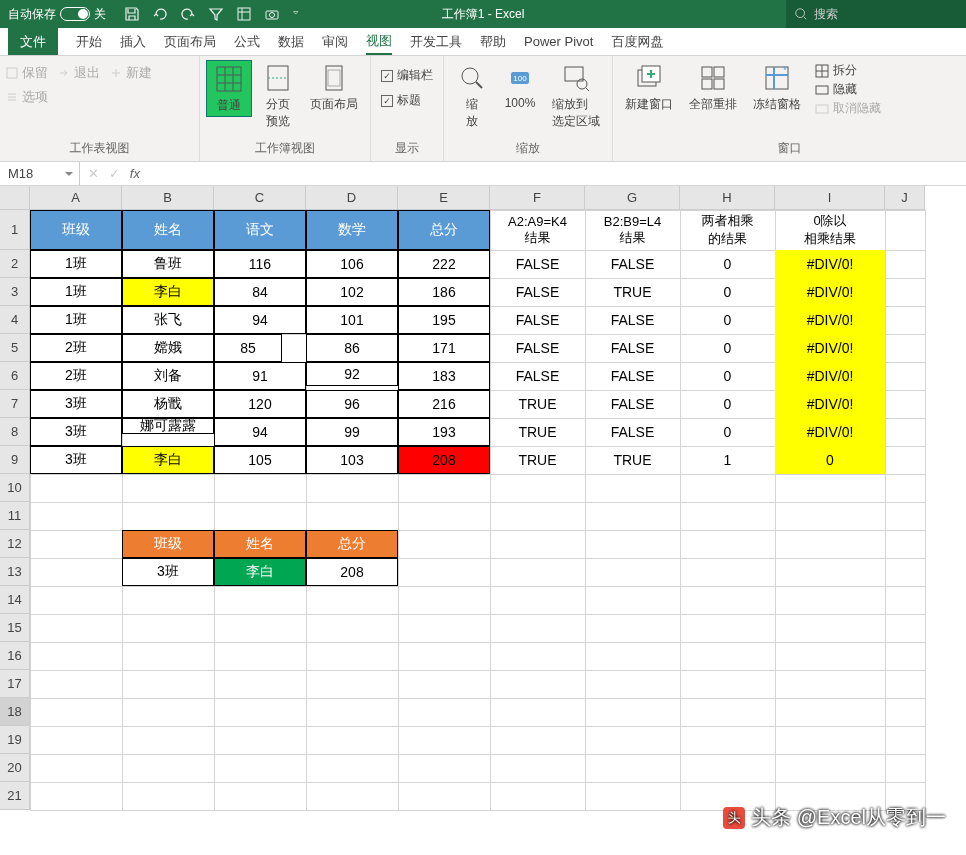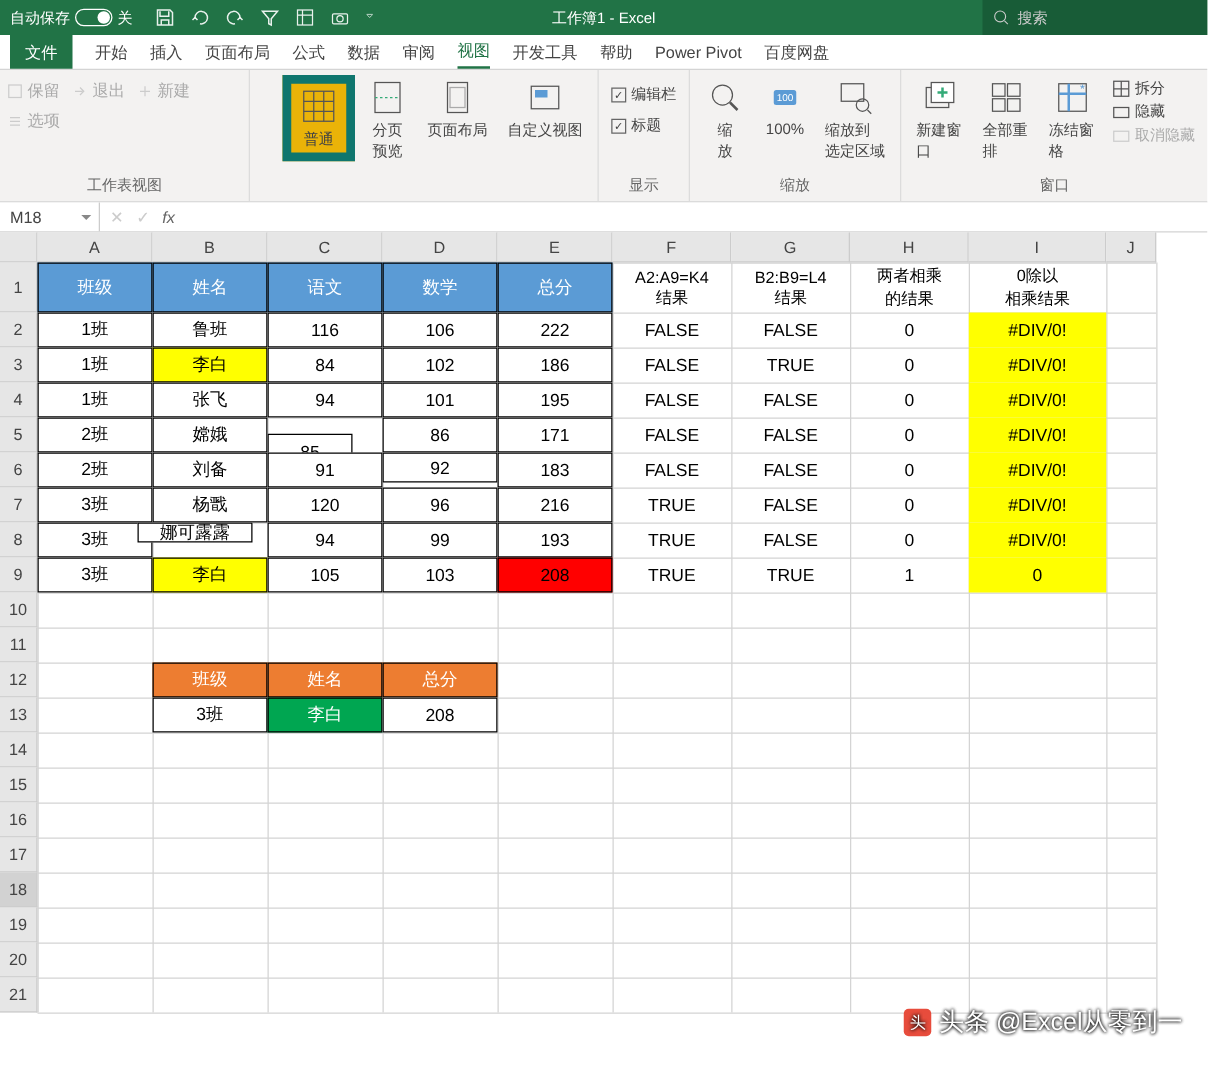--- a/index.html
+++ b/index.html
@@ -20,21 +20,21 @@
   .tab { color: #444; cursor: pointer; height: 100%; display: flex; align-items: center; }
   .tab.file { background: #217346; color: #fff; padding: 0 12px; }
   .tab.active { color: #217346; border-bottom: 2px solid #217346; font-weight: 500; }
   
   
   .ribbon { background: #f3f2f1; height: 106px; display: flex; border-bottom: 1px solid #d4d4d4; }
   .ribbon-group { display: flex; flex-direction: column; border-right: 1px solid #dcdcdc; padding: 4px 6px 2px; }
   .ribbon-group-body { flex: 1; display: flex; align-items: flex-start; gap: 4px; }
   .ribbon-group-label { text-align: center; color: #666; font-size: 12px; padding: 2px 0; }
   .big-btn { display: flex; flex-direction: column; align-items: center; padding: 2px 6px; gap: 2px; font-size: 12px; color: #444; cursor: pointer; min-width: 44px; }
-  .big-btn.active { background: #eab308; border: 7px solid #0f766e; margin-left: 20px; }
+  .big-btn.active { background: #22c55e; border: 1px solid #0f766e; }
   .big-btn-icon { width: 32px; height: 32px; display: flex; align-items: center; justify-content: center; }
   .check-line { display: flex; align-items: center; gap: 4px; font-size: 12px; color: #444; padding: 1px 4px; }
   .check-box { width: 12px; height: 12px; border: 1px solid #666; display: flex; align-items: center; justify-content: center; font-size: 9px; }
   .vstack { display: flex; flex-direction: column; gap: 2px; }
   .small-opts { display: flex; flex-direction: column; gap: 2px; padding: 2px 4px; font-size: 12px; color: #444; }
   .small-opt { display: flex; align-items: center; gap: 4px; white-space: nowrap; }
   .faded { color: #aaa; }
   
   
   .formula-row { height: 24px; display: flex; align-items: stretch; border-bottom: 1px solid #d4d4d4; background: #fff; font-size: 13px; }
@@ -187,30 +187,22 @@
       </div>
       <div class="big-btn">
         <div class="big-btn-icon">
             <svg width="28" height="28" viewBox="0 0 28 28">
               <rect x="6" y="2" width="16" height="24" fill="none" stroke="#555"></rect>
               <rect x="8" y="6" width="12" height="16" fill="none" stroke="#aaa"></rect>
             </svg>
           </div>
         <span>页面布局</span>
       </div>
-      <div class="big-btn">
-        <div class="big-btn-icon">
-            <svg width="28" height="28" viewBox="0 0 28 28">
-              <rect x="3" y="5" width="22" height="18" fill="none" stroke="#555"></rect>
-              <rect x="6" y="8" width="10" height="6" fill="#5b9bd5"></rect>
-            </svg>
-          </div>
-        <span>自定义视图</span>
-      </div>
     </div>
+    <div class="ribbon-group-label">工作簿视图</div>
   </div>
 
   <div class="ribbon-group">
     <div class="ribbon-group-body" style="padding-top:6px">
       <div class="vstack" style="gap:6px">
         <div class="check-line">
             <div class="check-box">✓</div>
             <span>编辑栏</span>
           </div>
         <div class="check-line">
@@ -418,35 +410,35 @@
         <div class="cell bordered" style="left: 184px; top: 68px; width: 92px; height: 28px;">84</div>
         <div class="cell bordered" style="left: 276px; top: 68px; width: 92px; height: 28px;">102</div>
         <div class="cell bordered" style="left: 368px; top: 68px; width: 92px; height: 28px;">186</div>
         <div class="cell bordered" style="left: 0px; top: 96px; width: 92px; height: 28px;">1班</div>
         <div class="cell bordered" style="left: 92px; top: 96px; width: 92px; height: 28px;">张飞</div>
         <div class="cell bordered" style="left: 184px; top: 96px; width: 92px; height: 28px;">94</div>
         <div class="cell bordered" style="left: 276px; top: 96px; width: 92px; height: 28px;">101</div>
         <div class="cell bordered" style="left: 368px; top: 96px; width: 92px; height: 28px;">195</div>
         <div class="cell bordered" style="left: 0px; top: 124px; width: 92px; height: 28px;">2班</div>
         <div class="cell bordered" style="left: 92px; top: 124px; width: 92px; height: 28px;">嫦娥</div>
-        <div class="cell bordered" style="left: 184px; top: 124px; width: 68px; height: 28px; margin-top: 13px;">85</div>
+        <div class="cell bordered" style="left: 184px; top: 124px; width: 68px; height: 28px;">85</div>
         <div class="cell bordered" style="left: 276px; top: 124px; width: 92px; height: 28px;">86</div>
         <div class="cell bordered" style="left: 368px; top: 124px; width: 92px; height: 28px;">171</div>
         <div class="cell bordered" style="left: 0px; top: 152px; width: 92px; height: 28px;">2班</div>
         <div class="cell bordered" style="left: 92px; top: 152px; width: 92px; height: 28px;">刘备</div>
         <div class="cell bordered" style="left: 184px; top: 152px; width: 92px; height: 28px;">91</div>
         <div class="cell bordered" style="left: 276px; top: 152px; width: 92px; height: 24px;">92</div>
         <div class="cell bordered" style="left: 368px; top: 152px; width: 92px; height: 28px;">183</div>
         <div class="cell bordered" style="left: 0px; top: 180px; width: 92px; height: 28px;">3班</div>
         <div class="cell bordered" style="left: 92px; top: 180px; width: 92px; height: 28px;">杨戬</div>
         <div class="cell bordered" style="left: 184px; top: 180px; width: 92px; height: 28px;">120</div>
         <div class="cell bordered" style="left: 276px; top: 180px; width: 92px; height: 28px;">96</div>
         <div class="cell bordered" style="left: 368px; top: 180px; width: 92px; height: 28px;">216</div>
         <div class="cell bordered" style="left: 0px; top: 208px; width: 92px; height: 28px;">3班</div>
-        <div class="cell bordered" style="left: 80px; top: 208px; width: 92px; height: 16px;">娜可露露</div>
+        <div class="cell bordered" style="left: 92px; top: 208px; width: 92px; height: 16px;">娜可露露</div>
         <div class="cell bordered" style="left: 184px; top: 208px; width: 92px; height: 28px;">94</div>
         <div class="cell bordered" style="left: 276px; top: 208px; width: 92px; height: 28px;">99</div>
         <div class="cell bordered" style="left: 368px; top: 208px; width: 92px; height: 28px;">193</div>
         <div class="cell bordered" style="left: 0px; top: 236px; width: 92px; height: 28px;">3班</div>
         <div class="cell bordered yellow" style="left: 92px; top: 236px; width: 92px; height: 28px;">李白</div>
         <div class="cell bordered" style="left: 184px; top: 236px; width: 92px; height: 28px;">105</div>
         <div class="cell bordered" style="left: 276px; top: 236px; width: 92px; height: 28px;">103</div>
         <div class="cell bordered red" style="left: 368px; top: 236px; width: 92px; height: 28px;">208</div>
         <div class="cell" style="left: 460px; top: 0px; width: 95px; height: 40px; flex-direction: column; font-size: 13px;">
           <div>A2:A9=K4</div>

